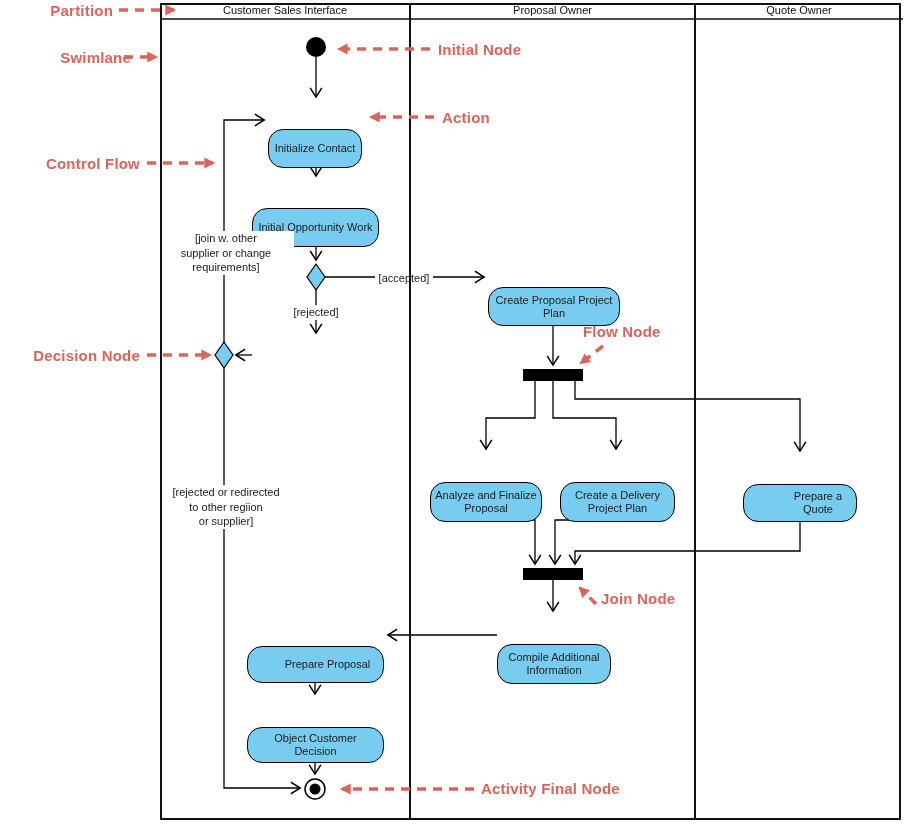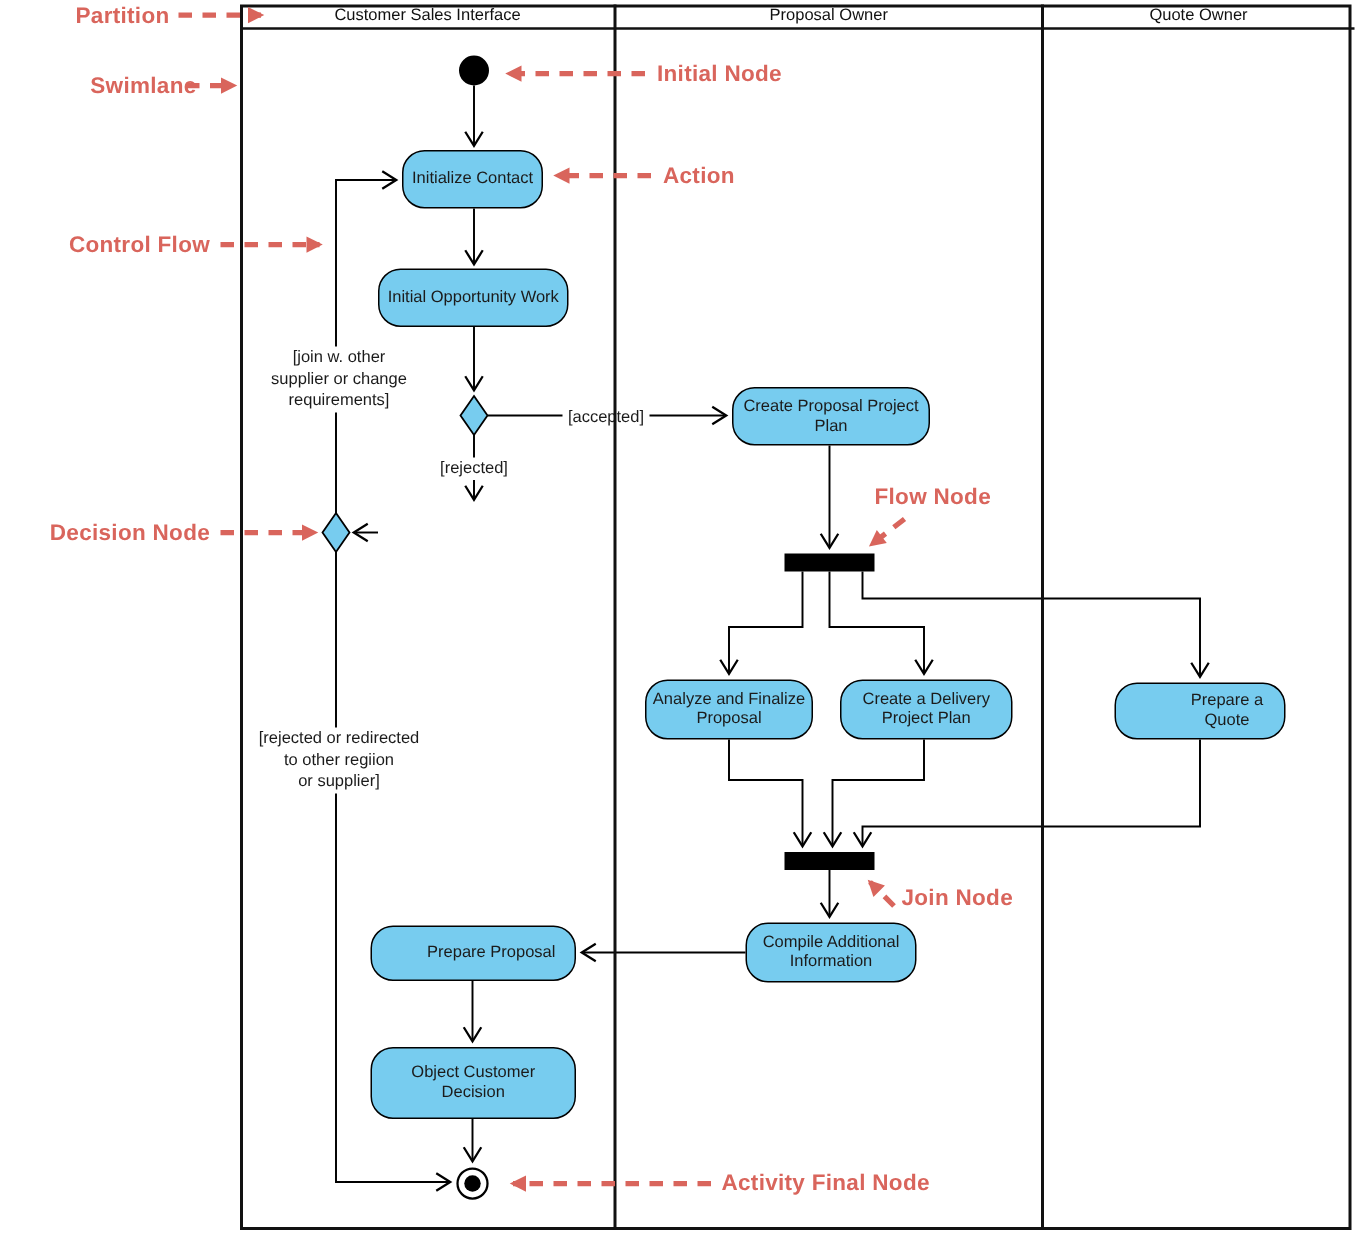--- a/index.html
+++ b/index.html
@@ -7,20 +7,21 @@
     position:relative;width:905px;height:824px;background:#ffffff;
     font-family:"Liberation Sans","DejaVu Sans",sans-serif;overflow:hidden;
   }
   
   #flow-svg{position:absolute;left:0;top:0;z-index:1;}
   .action{
     position:absolute;z-index:2;background:#77CCEF;border:1.5px solid #000;
     border-radius:15px;display:flex;align-items:center;justify-content:center;
     text-align:center;font-size:11px;line-height:13px;color:#1b1b1b;box-sizing:border-box;
     padding:2px 4px;
+    margin-top:29px;
   }
   .guard{
     position:absolute;z-index:3;background:#ffffff;font-size:11px;line-height:14.5px;
     color:#1b1b1b;text-align:center;white-space:pre-line;
   }
   .lane-header-label{
     position:absolute;z-index:3;top:4px;font-size:11px;color:#111;text-align:center;
   }
   .border{position:absolute;background:#111;z-index:4;}
   #frame{
@@ -83,21 +84,21 @@
   </svg>
 
   <div class="action" style="left:268px;top:100px;width:94px;height:39px;">Initialize Contact</div>
   <div class="action" style="left:252px;top:179px;width:127px;height:39px;">Initial Opportunity Work</div>
   <div class="action" style="left:488px;top:258px;width:132px;height:39px;">Create Proposal Project Plan</div>
   <div class="action" style="left:430px;top:453px;width:112px;height:40px;">Analyze and Finalize Proposal</div>
   <div class="action" style="left:560px;top:453px;width:115px;height:40px;">Create a Delivery Project Plan</div>
   <div class="action" style="left:743px;top:455px;width:114px;height:38px;padding-left:40px;">Prepare a Quote</div>
   <div class="action" style="left:497px;top:615px;width:114px;height:40px;">Compile Additional Information</div>
   <div class="action" style="left:247px;top:617px;width:137px;height:37px;padding-left:28px;">Prepare Proposal</div>
-  <div class="action" style="left:247px;top:698px;width:137px;height:48px;">Object Customer Decision</div>
+  <div class="action" style="left:247px;top:698px;width:137px;height:36px;">Object Customer Decision</div>
 
   <div class="guard" style="left:375px;top:271px;width:58px;">[accepted]</div>
   <div class="guard" style="left:288px;top:305px;width:56px;">[rejected]</div>
   <div class="guard" style="left:158px;top:231px;width:136px;">[join w. other
 supplier or change
 requirements]</div>
   <div class="guard" style="left:160px;top:485px;width:132px;">[rejected or redirected
 to other regiion
 or supplier]</div>
 

